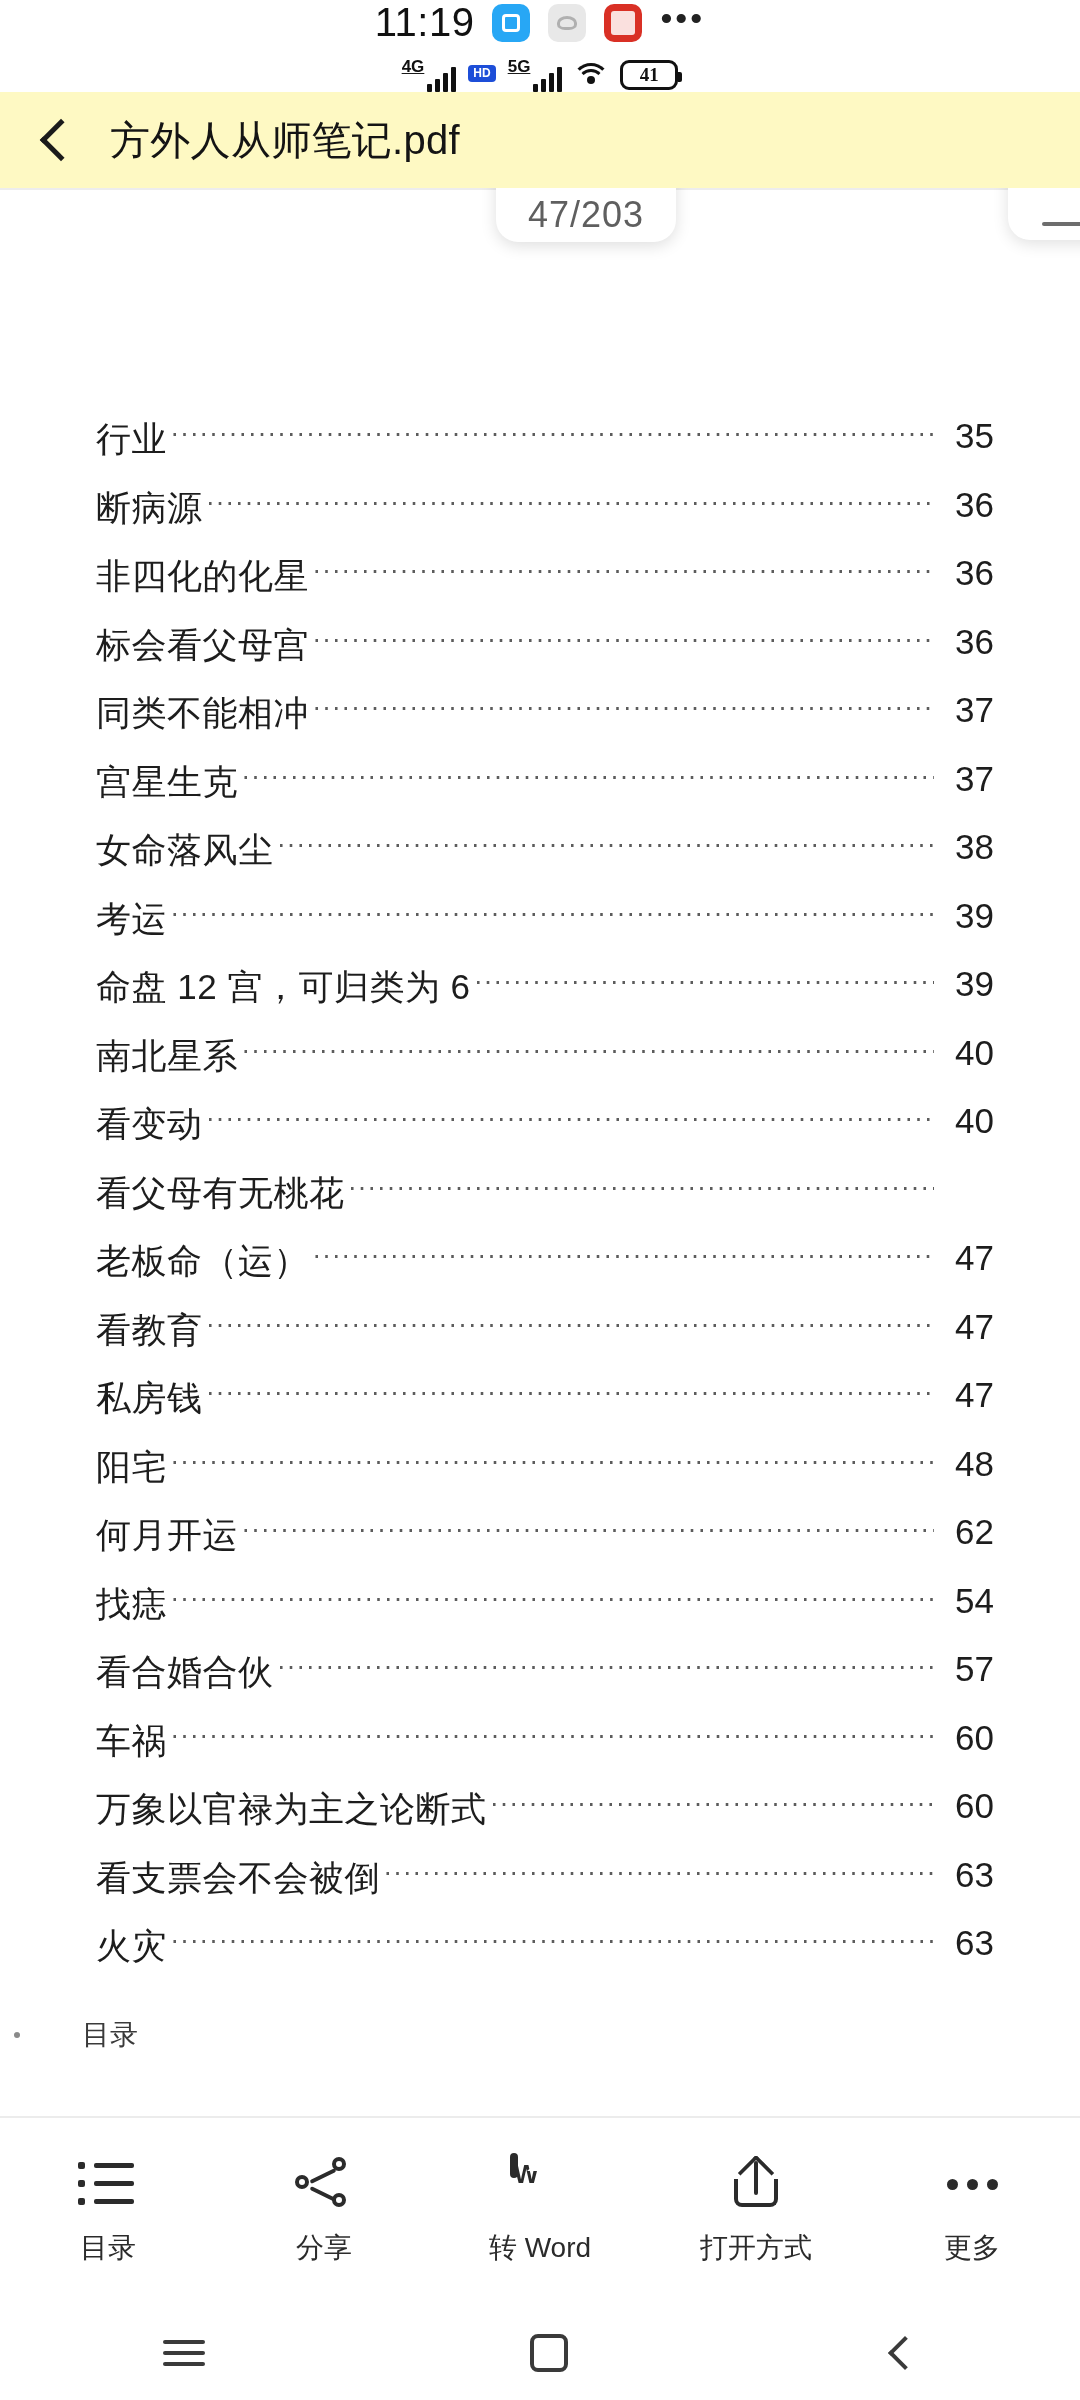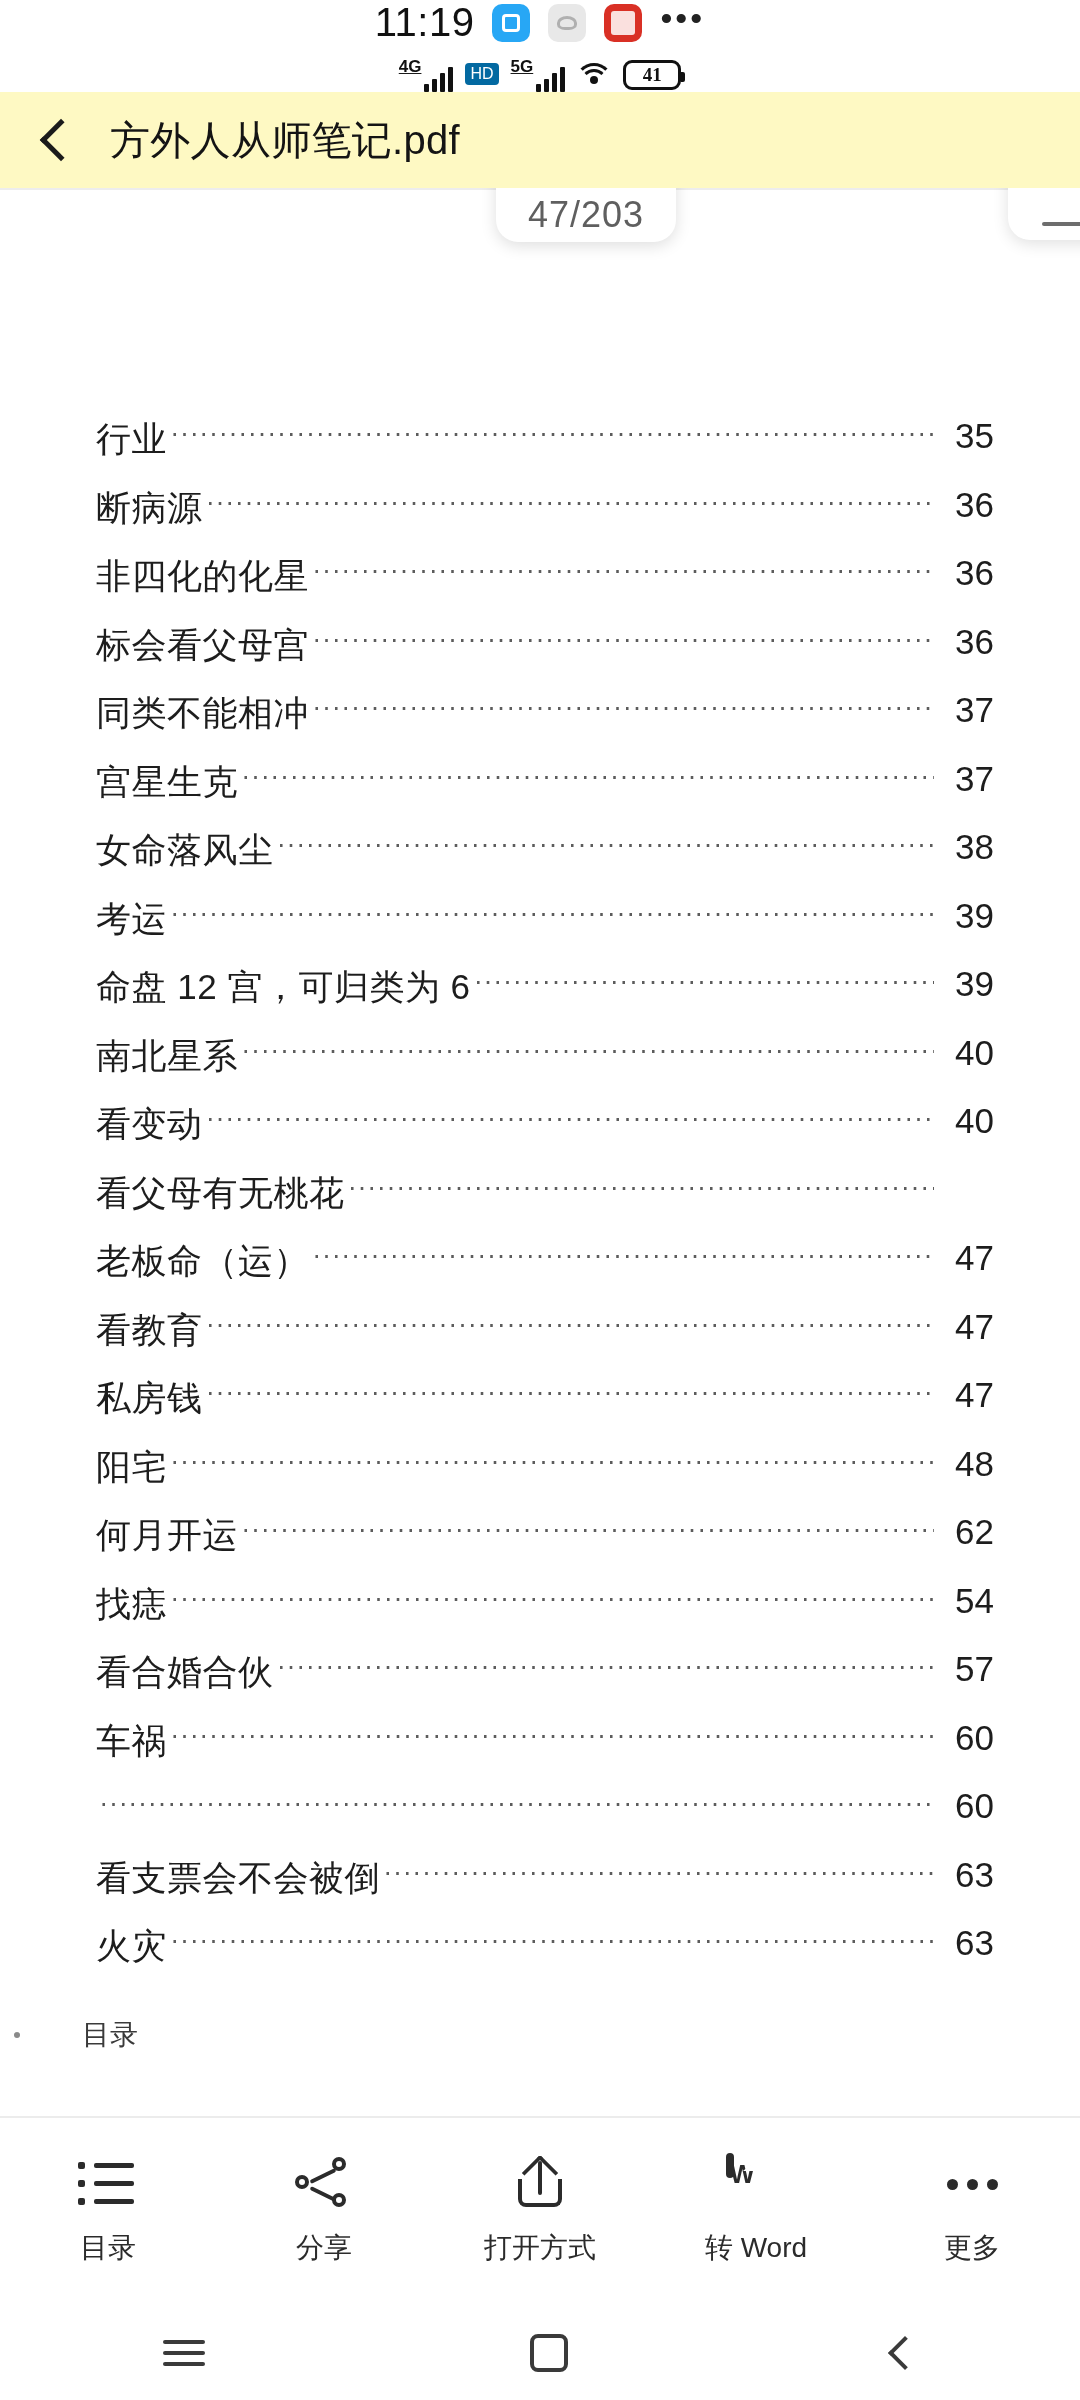--- a/index.html
+++ b/index.html
@@ -118,24 +118,24 @@
     display: block;
     width: 5px;
     background: #111;
     border-radius: 1px;
   }
   .bars i:nth-child(1) { height: 8px; }
   .bars i:nth-child(2) { height: 13px; }
   .bars i:nth-child(3) { height: 19px; }
   .bars i:nth-child(4) { height: 25px; }
   .hd-badge {
-    font-size: 16px;
-    font-weight: 400;
+    font-size: 12px;
+    font-weight: 700;
     color: #fff;
-    background: #0369a1;
+    background: #1d4ed8;
     border-radius: 4px;
     padding: 1px 5px;
     line-height: 1.25;
     margin-bottom: 3px;
   }
   .wifi {
     width: 34px;
     height: 26px;
     position: relative;
     margin-bottom: 2px;
@@ -682,20 +682,21 @@
       <span class="toc-label">看合婚合伙</span>
       <span class="toc-leader">........................................................................................................</span>
       <span class="toc-page">57</span>
     </div>
     <div class="toc-row">
       <span class="toc-label">车祸</span>
       <span class="toc-leader">........................................................................................................</span>
       <span class="toc-page">60</span>
     </div>
     <div class="toc-row">
+      <span class="toc-label">万象以官禄为主之论断式</span>
       <span class="toc-leader">........................................................................................................</span>
       <span class="toc-page">60</span>
     </div>
     <div class="toc-row">
       <span class="toc-label">看支票会不会被倒</span>
       <span class="toc-leader">........................................................................................................</span>
       <span class="toc-page">63</span>
     </div>
     <div class="toc-row">
       <span class="toc-label">火灾</span>
@@ -731,33 +732,33 @@
       <i></i>
         <i></i>
         <i></i>
         <u></u>
         <u></u>
     </span>
     <span class="tool-label">分享</span>
   </div>
 
   <div class="tool">
+    <span class="tool-icon">
+      <span class="ic-word"></span>
+    </span>
+    <span class="tool-label">转 Word</span>
+  </div>
+
+  <div class="tool">
     <span class="tool-icon ic-up">
       <b></b>
         <i></i>
         <u></u>
     </span>
     <span class="tool-label">打开方式</span>
-  </div>
-
-  <div class="tool">
-    <span class="tool-icon">
-      <span class="ic-word"></span>
-    </span>
-    <span class="tool-label">转 Word</span>
   </div>
 
   <div class="tool">
     <span class="tool-icon ic-more">
       <i></i>
         <i></i>
         <i></i>
     </span>
     <span class="tool-label">更多</span>
   </div>

